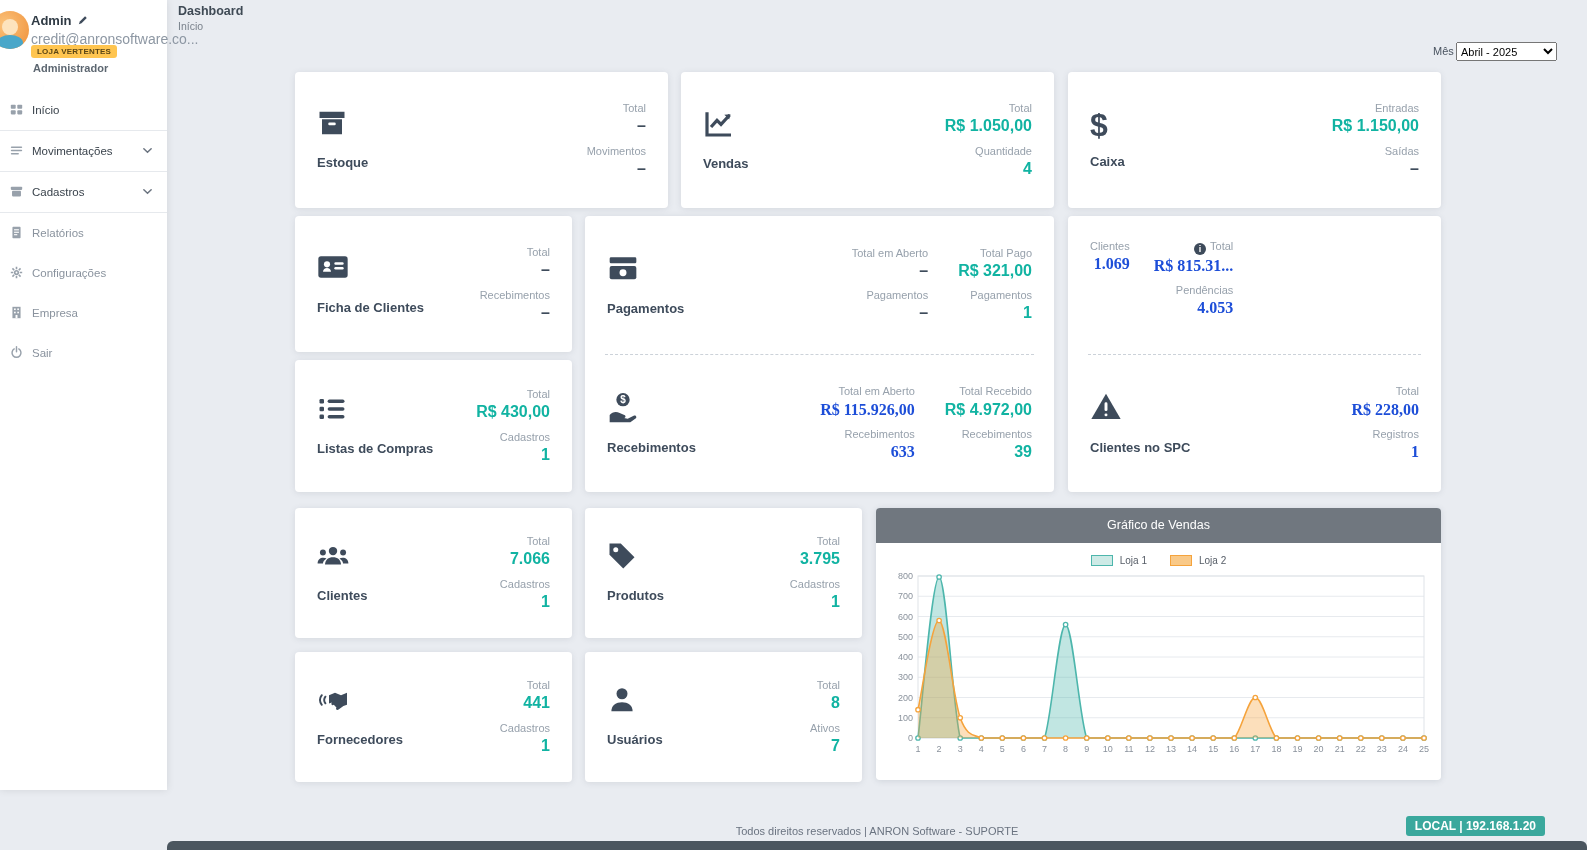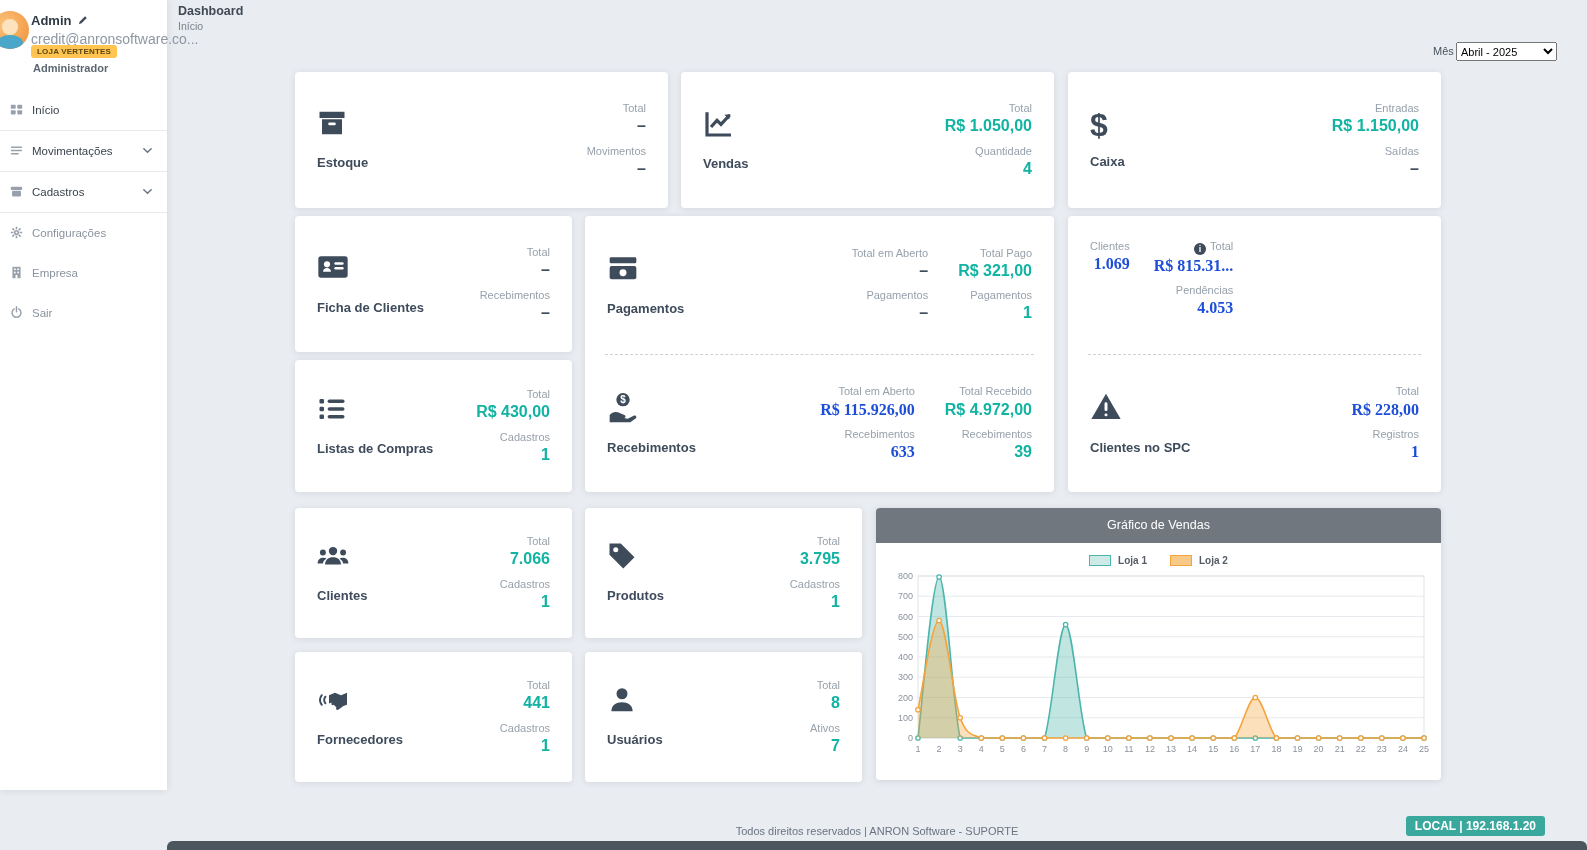--- a/index.html
+++ b/index.html
@@ -42,21 +42,21 @@
   .dash-div{border:none;border-top:1px dashed #ccd2d9;margin:0 20px;}
   .tallcard{display:flex;flex-direction:column;}
   .colgap{display:flex;gap:30px;align-items:center;}
   .info-i{display:inline-block;width:12px;height:12px;border-radius:50%;background:#3e4b5b;color:#fff;
           font-size:9px;font-weight:bold;text-align:center;line-height:12px;margin-right:4px;vertical-align:-2px;}
   .dollar{font-size:32px;font-weight:bold;color:#3e4b5b;line-height:1;}
   
   #chart-header{height:35px;background:#70777f;border-radius:4px 4px 0 0;color:#fff;font-size:12.5px;
                 font-weight:normal;text-align:center;line-height:35px;}
   #chart-body{height:237px;background:#fff;border-radius:0 0 4px 4px;}
-  .legend{display:flex;justify-content:center;align-items:center;gap:7px;padding-top:12px;font-size:10px;color:#555c66;font-weight:bold;}
+  .legend{display:flex;justify-content:center;align-items:center;gap:7px;padding-top:12px;font-size:10px;color:#555c66;}
   .sw{display:inline-block;width:22px;height:11px;box-sizing:border-box;}
   .sw1{background:#cdeae6;border:1.5px solid #4db6ac;}
   .sw2{background:#f9c988;border:1.5px solid #f5a33c;margin-left:16px;}
   svg{font-family:"Liberation Sans","DejaVu Sans",sans-serif;}
   
   #footer-text{left:167px;right:0;top:825px;text-align:center;font-size:11px;color:#6a7380;}
   #env-badge{right:42px;top:816px;background:#3aa89d;color:#fff;font-size:12px;font-weight:bold;
              padding:3px 9px;border-radius:3px;}
   #bottom-bar{left:167px;right:0;bottom:0;height:9px;background:#4b565f;border-radius:6px 6px 0 0;}
 </style>
@@ -119,20 +119,33 @@
               <rect x="2.5" y="7" width="11" height="7" rx="1"></rect>
             </g>
           </svg>
       </span>
       <span>Cadastros</span>
       <span class="chev">
         <svg width="11" height="11" viewBox="0 0 12 12">
             <path d="M2 4l4 4 4-4" stroke="#6b7480" stroke-width="1.6" fill="none" stroke-linecap="round"></path>
           </svg>
       </span>
+    </div>
+    <div class="mitem">
+      <span>
+        <svg width="13" height="13" viewBox="0 0 16 16">
+            <rect x="3" y="1" width="10" height="14" rx="1" fill="#98a1ab"></rect>
+            <g fill="#fff">
+              <rect x="5" y="4" width="6" height="1.4"></rect>
+              <rect x="5" y="7" width="6" height="1.4"></rect>
+              <rect x="5" y="10" width="4" height="1.4"></rect>
+            </g>
+          </svg>
+      </span>
+      <span>Relatórios</span>
     </div>
     <div class="mitem">
       <span>
         <svg width="13" height="13" viewBox="0 0 16 16">
             <g stroke="#98a1ab" stroke-width="2">
               <path d="M8 1v3M8 12v3M1 8h3M12 8h3M3 3l2.2 2.2M10.8 10.8L13 13M13 3l-2.2 2.2M5.2 10.8L3 13"></path>
             </g>
             <circle cx="8" cy="8" r="3.2" fill="#98a1ab"></circle>
             <circle cx="8" cy="8" r="1.2" fill="#fff"></circle>
           </svg>

